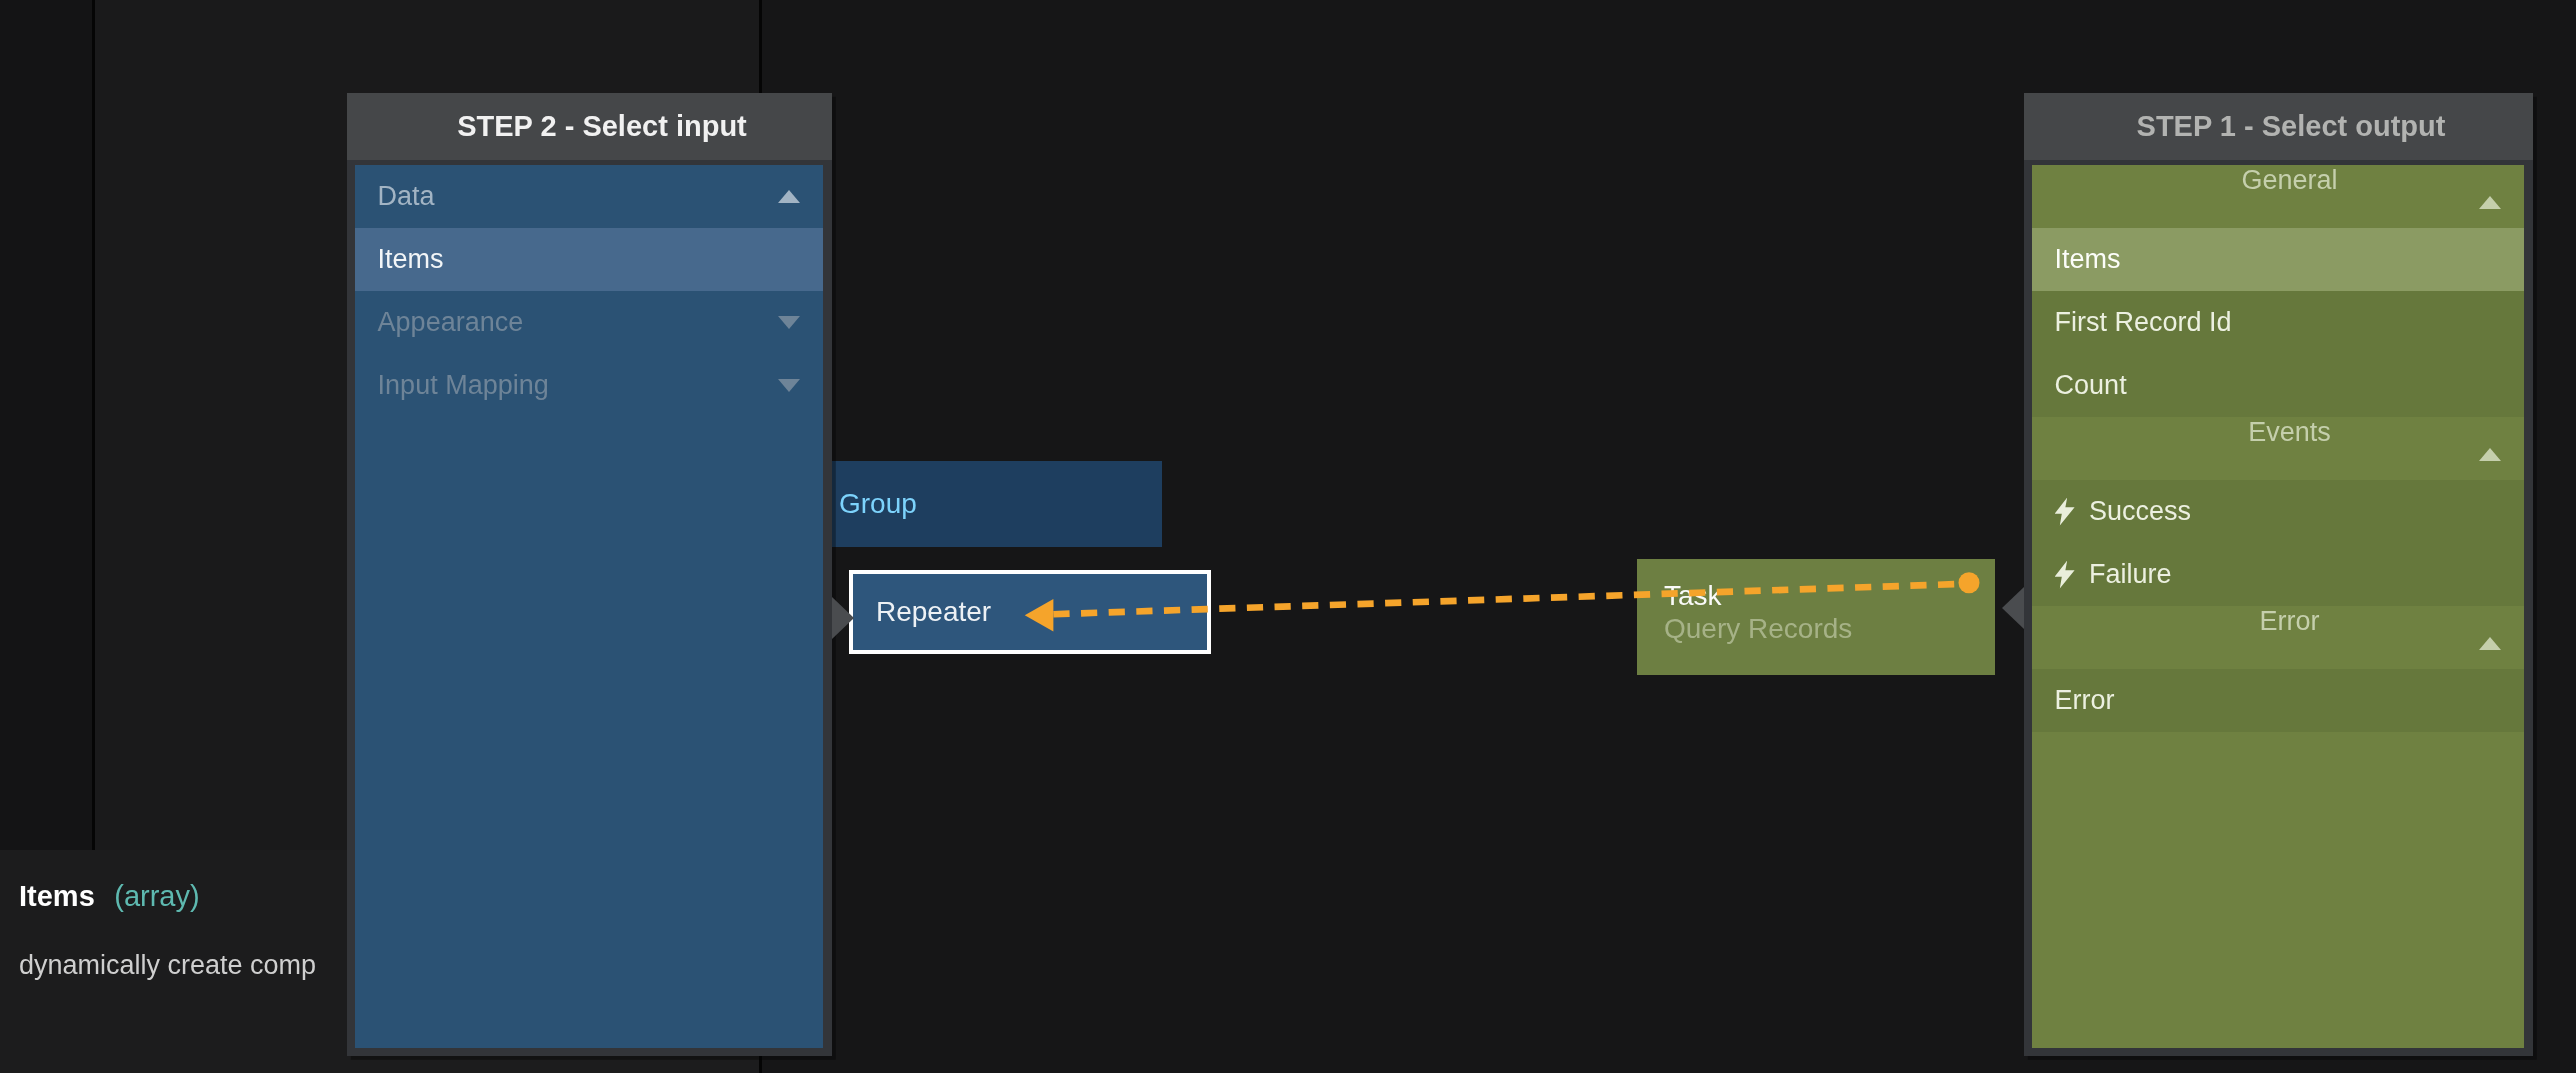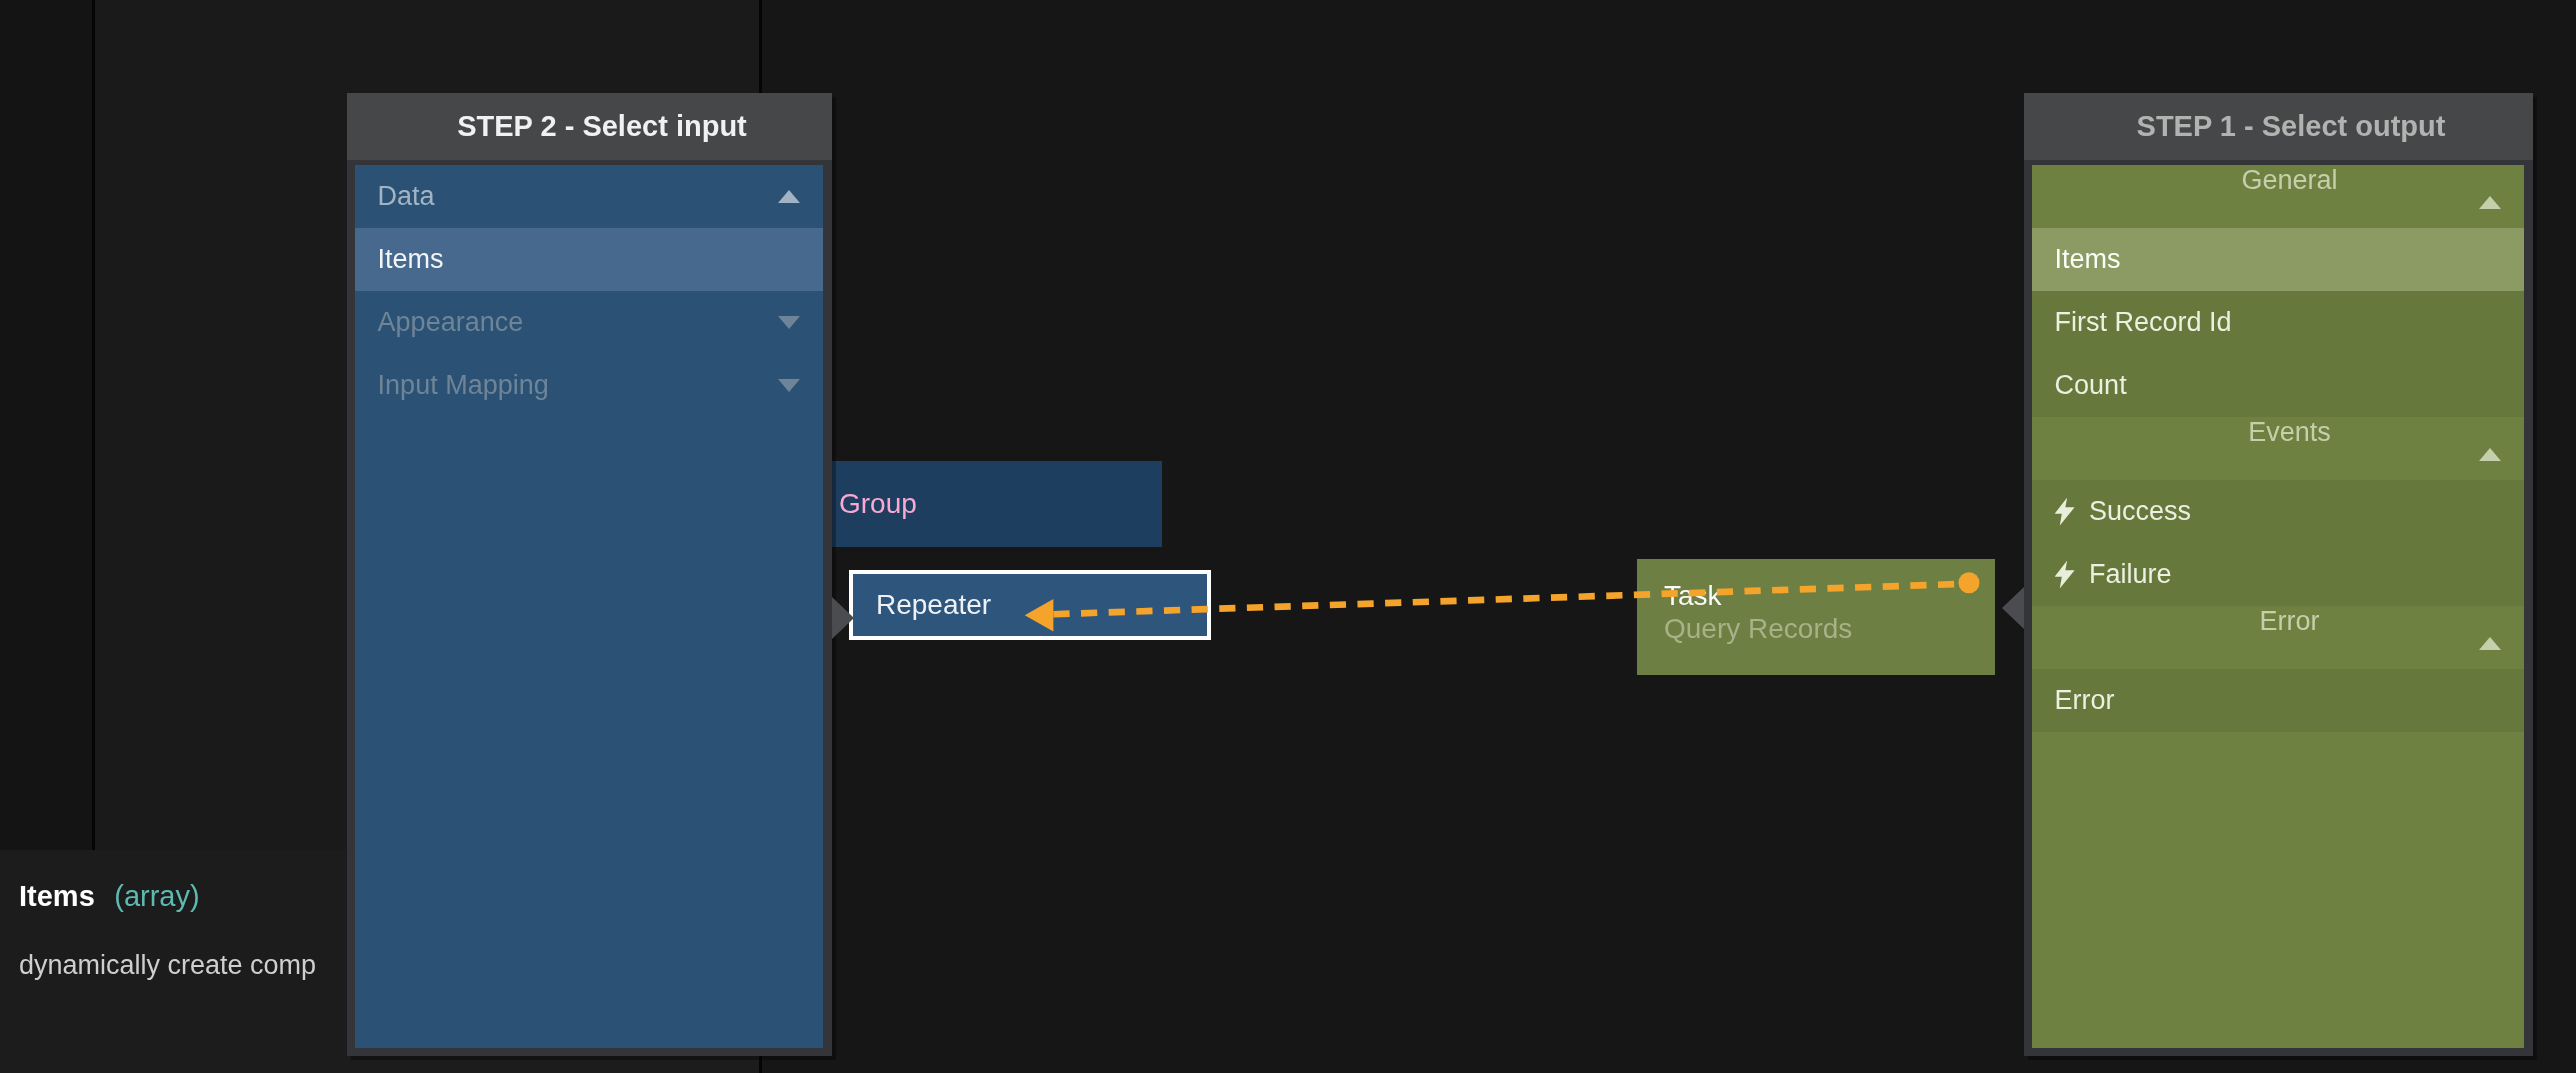--- a/index.html
+++ b/index.html
@@ -17,22 +17,22 @@
   
   .tip-title{position:absolute;left:19px;top:880px;font-size:29px;z-index:2;white-space:nowrap;}
   .tt-name{color:#ffffff;font-weight:700;}
   .tt-type{color:#5eb9b0;margin-left:11.4px;font-weight:400;}
   .tip-body{position:absolute;left:19px;top:945px;font-size:27px;line-height:41px;color:#cfcfcf;z-index:2;white-space:nowrap;}
   .tip-body .link{color:#dfa32b;}
 
   
   .node{position:absolute;z-index:3;}
   .node-group{left:744px;top:461px;width:418px;height:86px;background:#1e3e5f;}
-  .node-group .lbl{display:inline-block;margin-left:95px;line-height:86px;font-size:28px;color:#f9a8d4;}
-  .node-repeater{left:849px;top:570px;width:362px;height:70px;background:#2e567c;
+  .node-group .lbl{display:inline-block;margin-left:95px;line-height:86px;font-size:28px;color:#7dd3fc;}
+  .node-repeater{left:849px;top:570px;width:362px;height:84px;background:#2e567c;
     border:4.8px solid #ffffff;box-sizing:border-box;display:flex;align-items:center;}
   .node-repeater .lbl{padding-left:23px;font-size:28px;color:#edf1f5;}
   .node-task{left:1637px;top:559px;width:358px;height:116px;background:#6d7f42;
     box-sizing:border-box;padding:21px 0 0 27px;}
   .node-task .t1{font-size:28px;line-height:32px;color:#fafaf8;}
   .node-task .t2{font-size:28px;line-height:34px;color:#a6b287;}
 
   .connector{position:absolute;left:0;top:0;z-index:4;pointer-events:none;}
 
   

